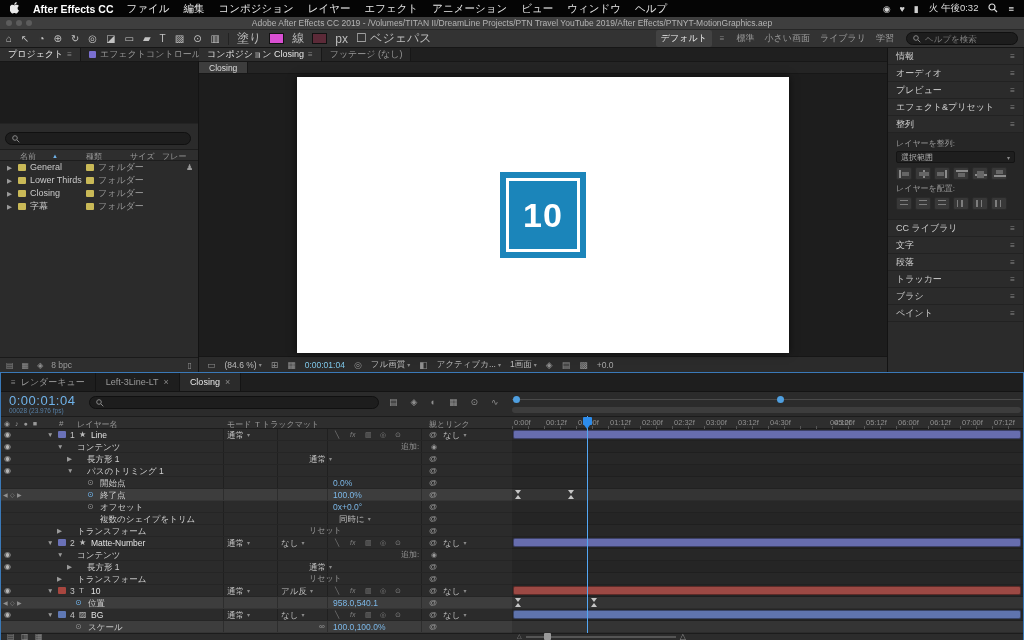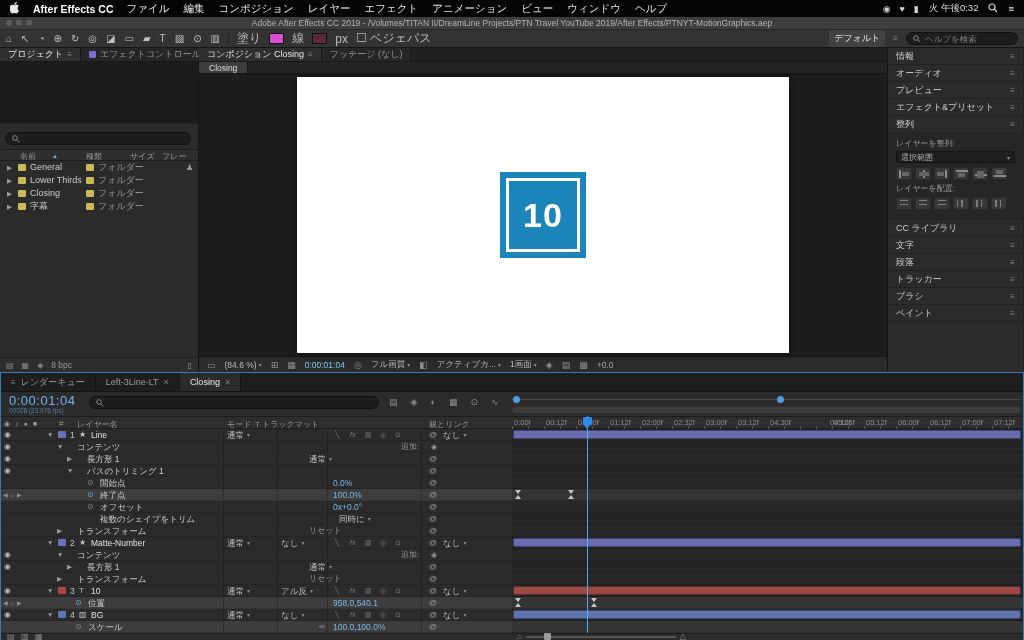--- a/index.html
+++ b/index.html
@@ -198,20 +198,26 @@
     <span class="tb-sep"></span>
     <span class="tb-label">塗り</span>
     <span class="swatch" id="fill-swatch" style="background: rgb(217, 79, 210);"></span>
     <span class="tb-label">線</span>
     <span class="swatch" id="stroke-swatch" style="background: rgb(92, 42, 56);"></span>
     <span class="tb-label">px</span>
     <span class="tb-label"><span>☐</span> <span>ベジェパス</span></span>
     <span id="ws">
       <span class="ws-current">デフォルト</span>
       <span class="menu-glyph">≡</span>
+      <span id="ws-items" style="display:flex;gap:2px">
+          <span class="ws-item">標準</span>
+          <span class="ws-item">小さい画面</span>
+          <span class="ws-item">ライブラリ</span>
+          <span class="ws-item">学習</span>
+        </span>
       <span class="srch">
           <svg width="8" height="8" viewBox="0 0 8 8">
             <circle cx="3" cy="3" r="2.3" fill="none" stroke="#888" stroke-width="1"></circle>
             <line x1="4.8" y1="4.8" x2="7.3" y2="7.3" stroke="#888" stroke-width="1"></line>
           </svg>
           <input placeholder="ヘルプを検索" style="">
         </span>
     </span>
   </div>
 

